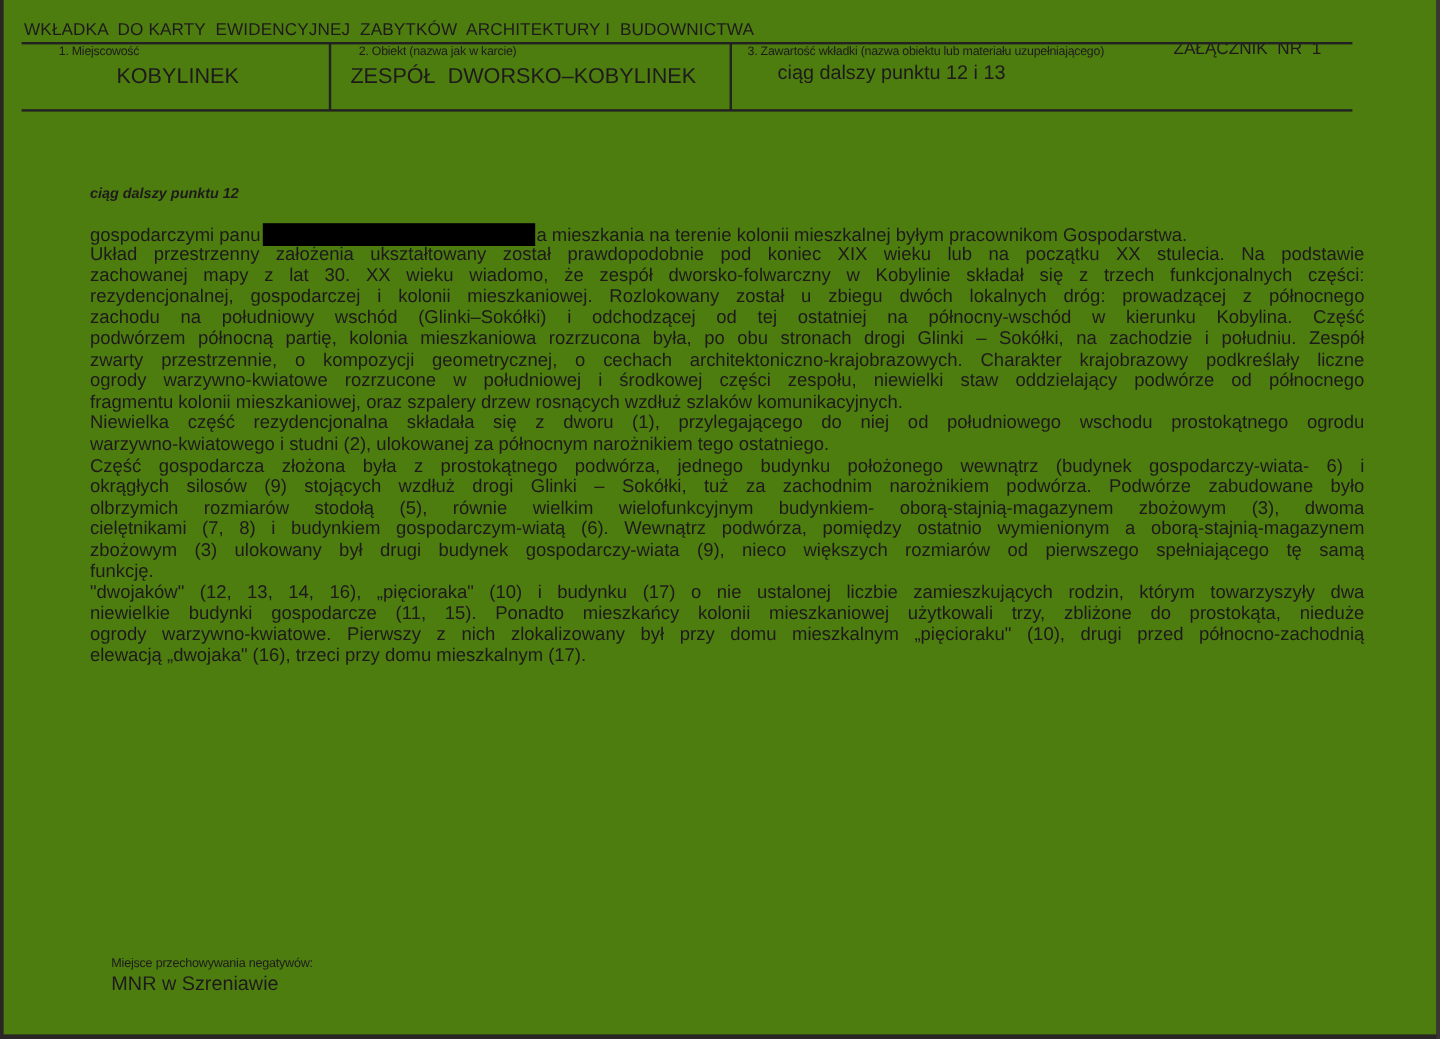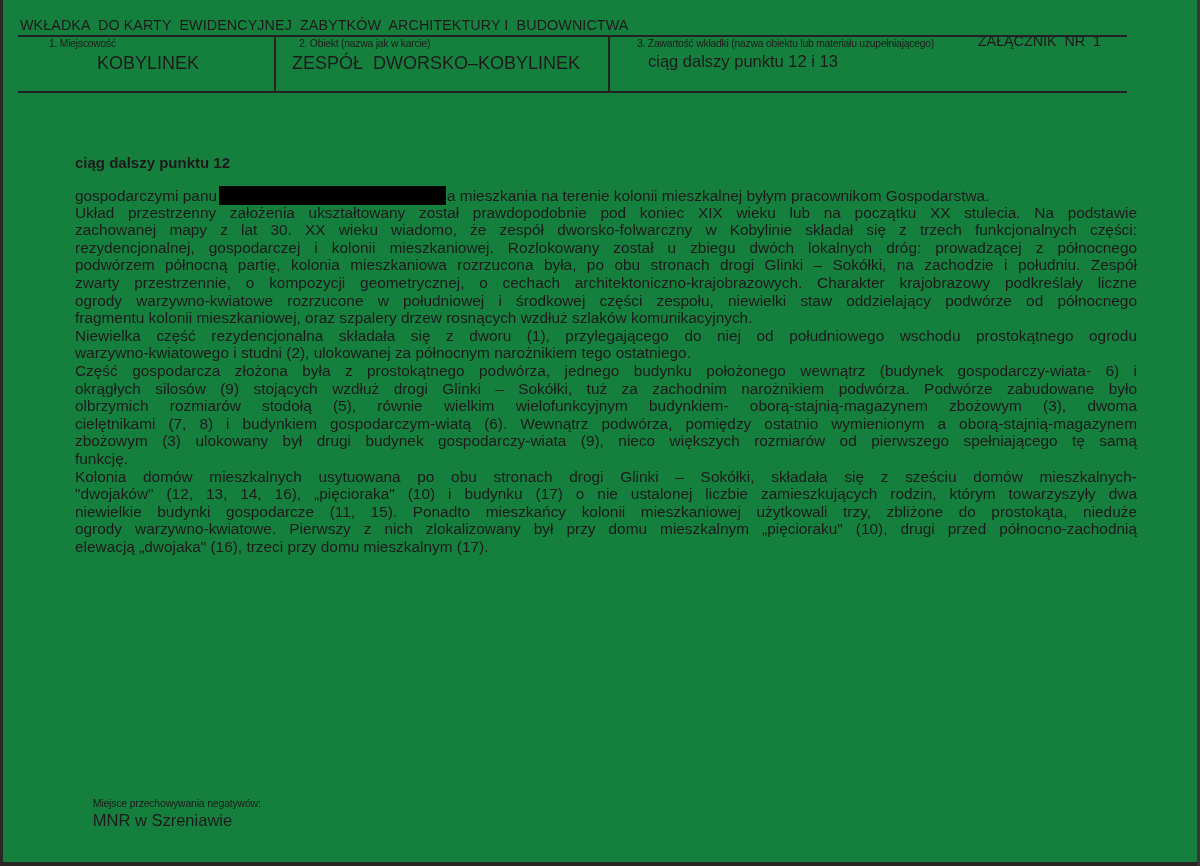--- a/index.html
+++ b/index.html
@@ -4,21 +4,21 @@
   <style>
     html, body { margin: 0; padding: 0; }
     body {
       width: 1200px; height: 866px; overflow: hidden;
       background: #2a2626;
       font-family: "Liberation Sans", sans-serif;
       color: #1e1a1c;
     }
     .sheet {
       position: absolute; left: 3px; top: 0; width: 1194px; height: 862px;
-      background: #15803d;
+      background: #4d7c0f;
     }
     .edge-right {
       position: absolute; right: 0; top: 0; width: 3px; height: 866px; background: #3a3434;
     }
     .title-row {
       position: absolute; left: 16px; top: 17px; width: 1108px; height: 20px;
     }
     .doc-title {
       position: absolute; left: 1px; top: 0; font-size: 14.3px; letter-spacing: 0.1px; white-space: pre;
     }
@@ -34,22 +34,22 @@
       position: absolute; top: 36px; width: 2px; height: 56px; background: #222;
     }
     .cell-label {
       position: absolute; top: 38px; font-size: 10.3px; white-space: pre; letter-spacing: -0.2px;
     }
     .cell-value {
       position: absolute; top: 53px; font-size: 18px; white-space: pre;
     }
     .cell-value.c3 { font-size: 16.5px; top: 52px; }
     .section-heading {
-      position: absolute; left: 72px; top: 154px; font-size: 15px;
-      font-weight: bold; 
+      position: absolute; left: 72px; top: 154px; font-size: 12px;
+      font-weight: bold; font-style: italic;
     }
     .body-text {
       position: absolute; left: 72px; top: 186px; width: 1062px;
       font-size: 15.4px; line-height: 17.6px;
     }
     .body-text .line {
       display: block; white-space: nowrap; height: 17.6px;
     }
     .body-text .just { text-align: justify; text-align-last: justify; white-space: normal; overflow: hidden; }
     .redacted {
@@ -76,43 +76,43 @@
   <div class="vline" style="left:271px"></div>
   <div class="vline" style="left:605px"></div>
   <div class="hline bottom"></div>
 
   <span class="cell-label" style="left:46px">1. Miejscowość</span>
   <span class="cell-value" style="left:94px">KOBYLINEK</span>
 
   <span class="cell-label" style="left:296px">2. Obiekt (nazwa jak w karcie)</span>
   <span class="cell-value" style="left:289px">ZESPÓŁ  DWORSKO–KOBYLINEK</span>
 
-  <span class="cell-label" style="left:634px">3. Zawartość wkładki (nazwa obiektu lub materiału uzupełniającego)</span>
+  <span class="cell-label" style="left:620px">3. Zawartość wkładki (nazwa obiektu lub materiału uzupełniającego)</span>
   <span class="cell-value c3" style="left:645px">ciąg dalszy punktu 12 i 13</span>
 
   <div class="section-heading">ciąg dalszy punktu 12</div>
 
   <div class="body-text" id="body-text">
     <span class="line"><span>gospodarczymi panu</span><span class="redacted"></span><span>a mieszkania na terenie kolonii mieszkalnej byłym pracownikom Gospodarstwa.</span></span>
   <span class="line just"> Układ przestrzenny założenia ukształtowany został prawdopodobnie pod koniec XIX wieku lub na początku XX stulecia.  Na podstawie</span>
       <span class="line just">zachowanej mapy z lat 30. XX wieku wiadomo, że zespół dworsko-folwarczny w Kobylinie składał się z trzech funkcjonalnych części:</span>
       <span class="line just">rezydencjonalnej, gospodarczej i kolonii mieszkaniowej. Rozlokowany został u zbiegu dwóch lokalnych dróg: prowadzącej z północnego</span>
+      <span class="line just">zachodu na południowy wschód (Glinki–Sokółki) i odchodzącej od tej ostatniej na północny-wschód w kierunku Kobylina. Część</span>
       <span class="line just">podwórzem północną partię, kolonia mieszkaniowa rozrzucona była, po obu stronach drogi Glinki – Sokółki, na zachodzie i południu. Zespół</span>
       <span class="line just">zwarty przestrzennie, o kompozycji geometrycznej, o cechach architektoniczno-krajobrazowych. Charakter krajobrazowy podkreślały liczne</span>
       <span class="line just">ogrody warzywno-kwiatowe rozrzucone w południowej i środkowej części zespołu, niewielki staw oddzielający podwórze od północnego</span>
       <span class="line">fragmentu kolonii mieszkaniowej, oraz szpalery drzew rosnących wzdłuż szlaków komunikacyjnych.</span>
       <span class="line just"> Niewielka część rezydencjonalna składała się z dworu (1), przylegającego do niej od południowego wschodu prostokątnego ogrodu</span>
       <span class="line">warzywno-kwiatowego i studni (2), ulokowanej za północnym narożnikiem tego ostatniego.</span>
       <span class="line just"> Część gospodarcza złożona była z prostokątnego podwórza, jednego budynku położonego wewnątrz (budynek gospodarczy-wiata- 6) i</span>
       <span class="line just">okrągłych silosów (9) stojących wzdłuż drogi Glinki – Sokółki, tuż za zachodnim narożnikiem podwórza. Podwórze zabudowane było</span>
       <span class="line just">olbrzymich rozmiarów stodołą (5), równie wielkim wielofunkcyjnym budynkiem- oborą-stajnią-magazynem zbożowym (3), dwoma</span>
       <span class="line just">cielętnikami (7, 8) i budynkiem gospodarczym-wiatą (6). Wewnątrz podwórza, pomiędzy ostatnio wymienionym a oborą-stajnią-magazynem</span>
       <span class="line just">zbożowym (3) ulokowany był drugi budynek gospodarczy-wiata (9), nieco większych rozmiarów od pierwszego spełniającego tę samą</span>
       <span class="line">funkcję.</span>
-      <span class="line just"> Kolonia domów mieszkalnych usytuowana po obu stronach drogi Glinki – Sokółki, składała się z sześciu domów mieszkalnych-</span>
       <span class="line just">"dwojaków" (12, 13, 14, 16),  „pięcioraka" (10) i budynku (17) o nie ustalonej liczbie zamieszkujących rodzin, którym towarzyszyły  dwa</span>
       <span class="line just">niewielkie budynki gospodarcze (11, 15). Ponadto mieszkańcy kolonii mieszkaniowej użytkowali trzy, zbliżone do prostokąta, nieduże</span>
       <span class="line just">ogrody warzywno-kwiatowe. Pierwszy z nich zlokalizowany był przy domu mieszkalnym „pięcioraku" (10), drugi przed północno-zachodnią</span>
       <span class="line">elewacją „dwojaka" (16), trzeci przy domu mieszkalnym (17).</span>
     </div>
 
   <div class="footer-row footer2">
     <span class="lbl">Miejsce przechowywania negatywów:</span>
     <span class="val">MNR w Szreniawie</span>
   </div>

